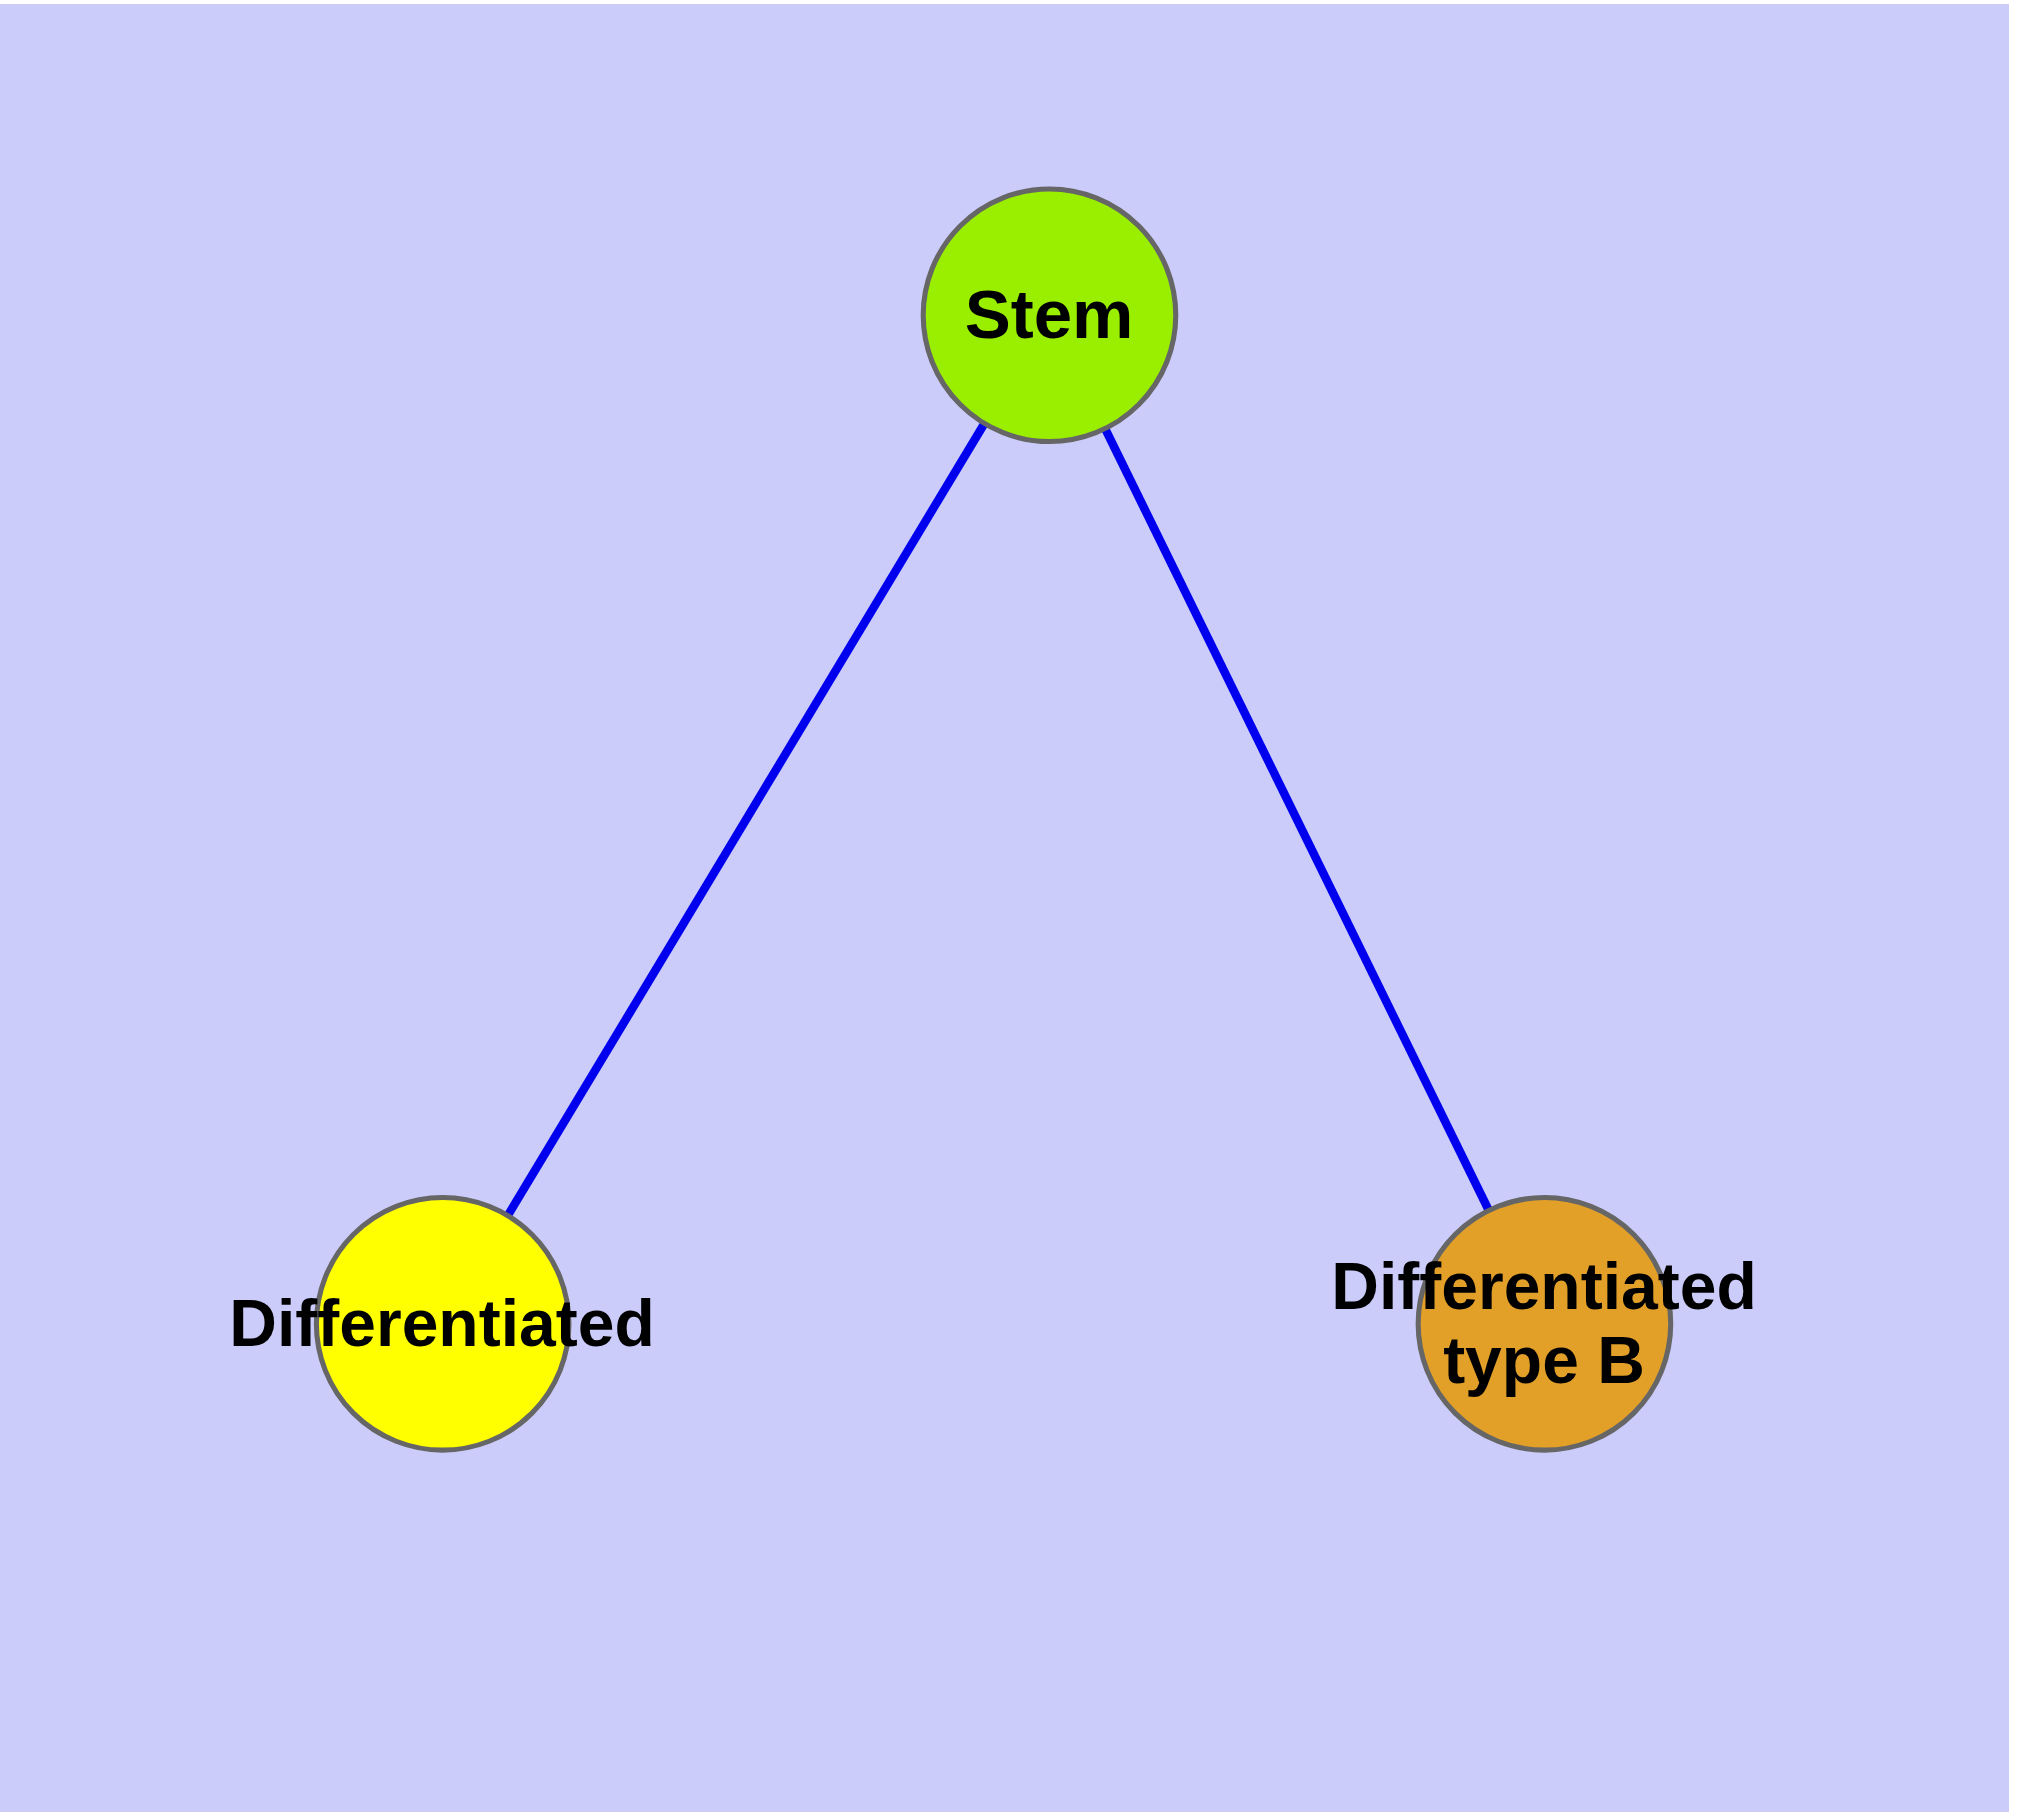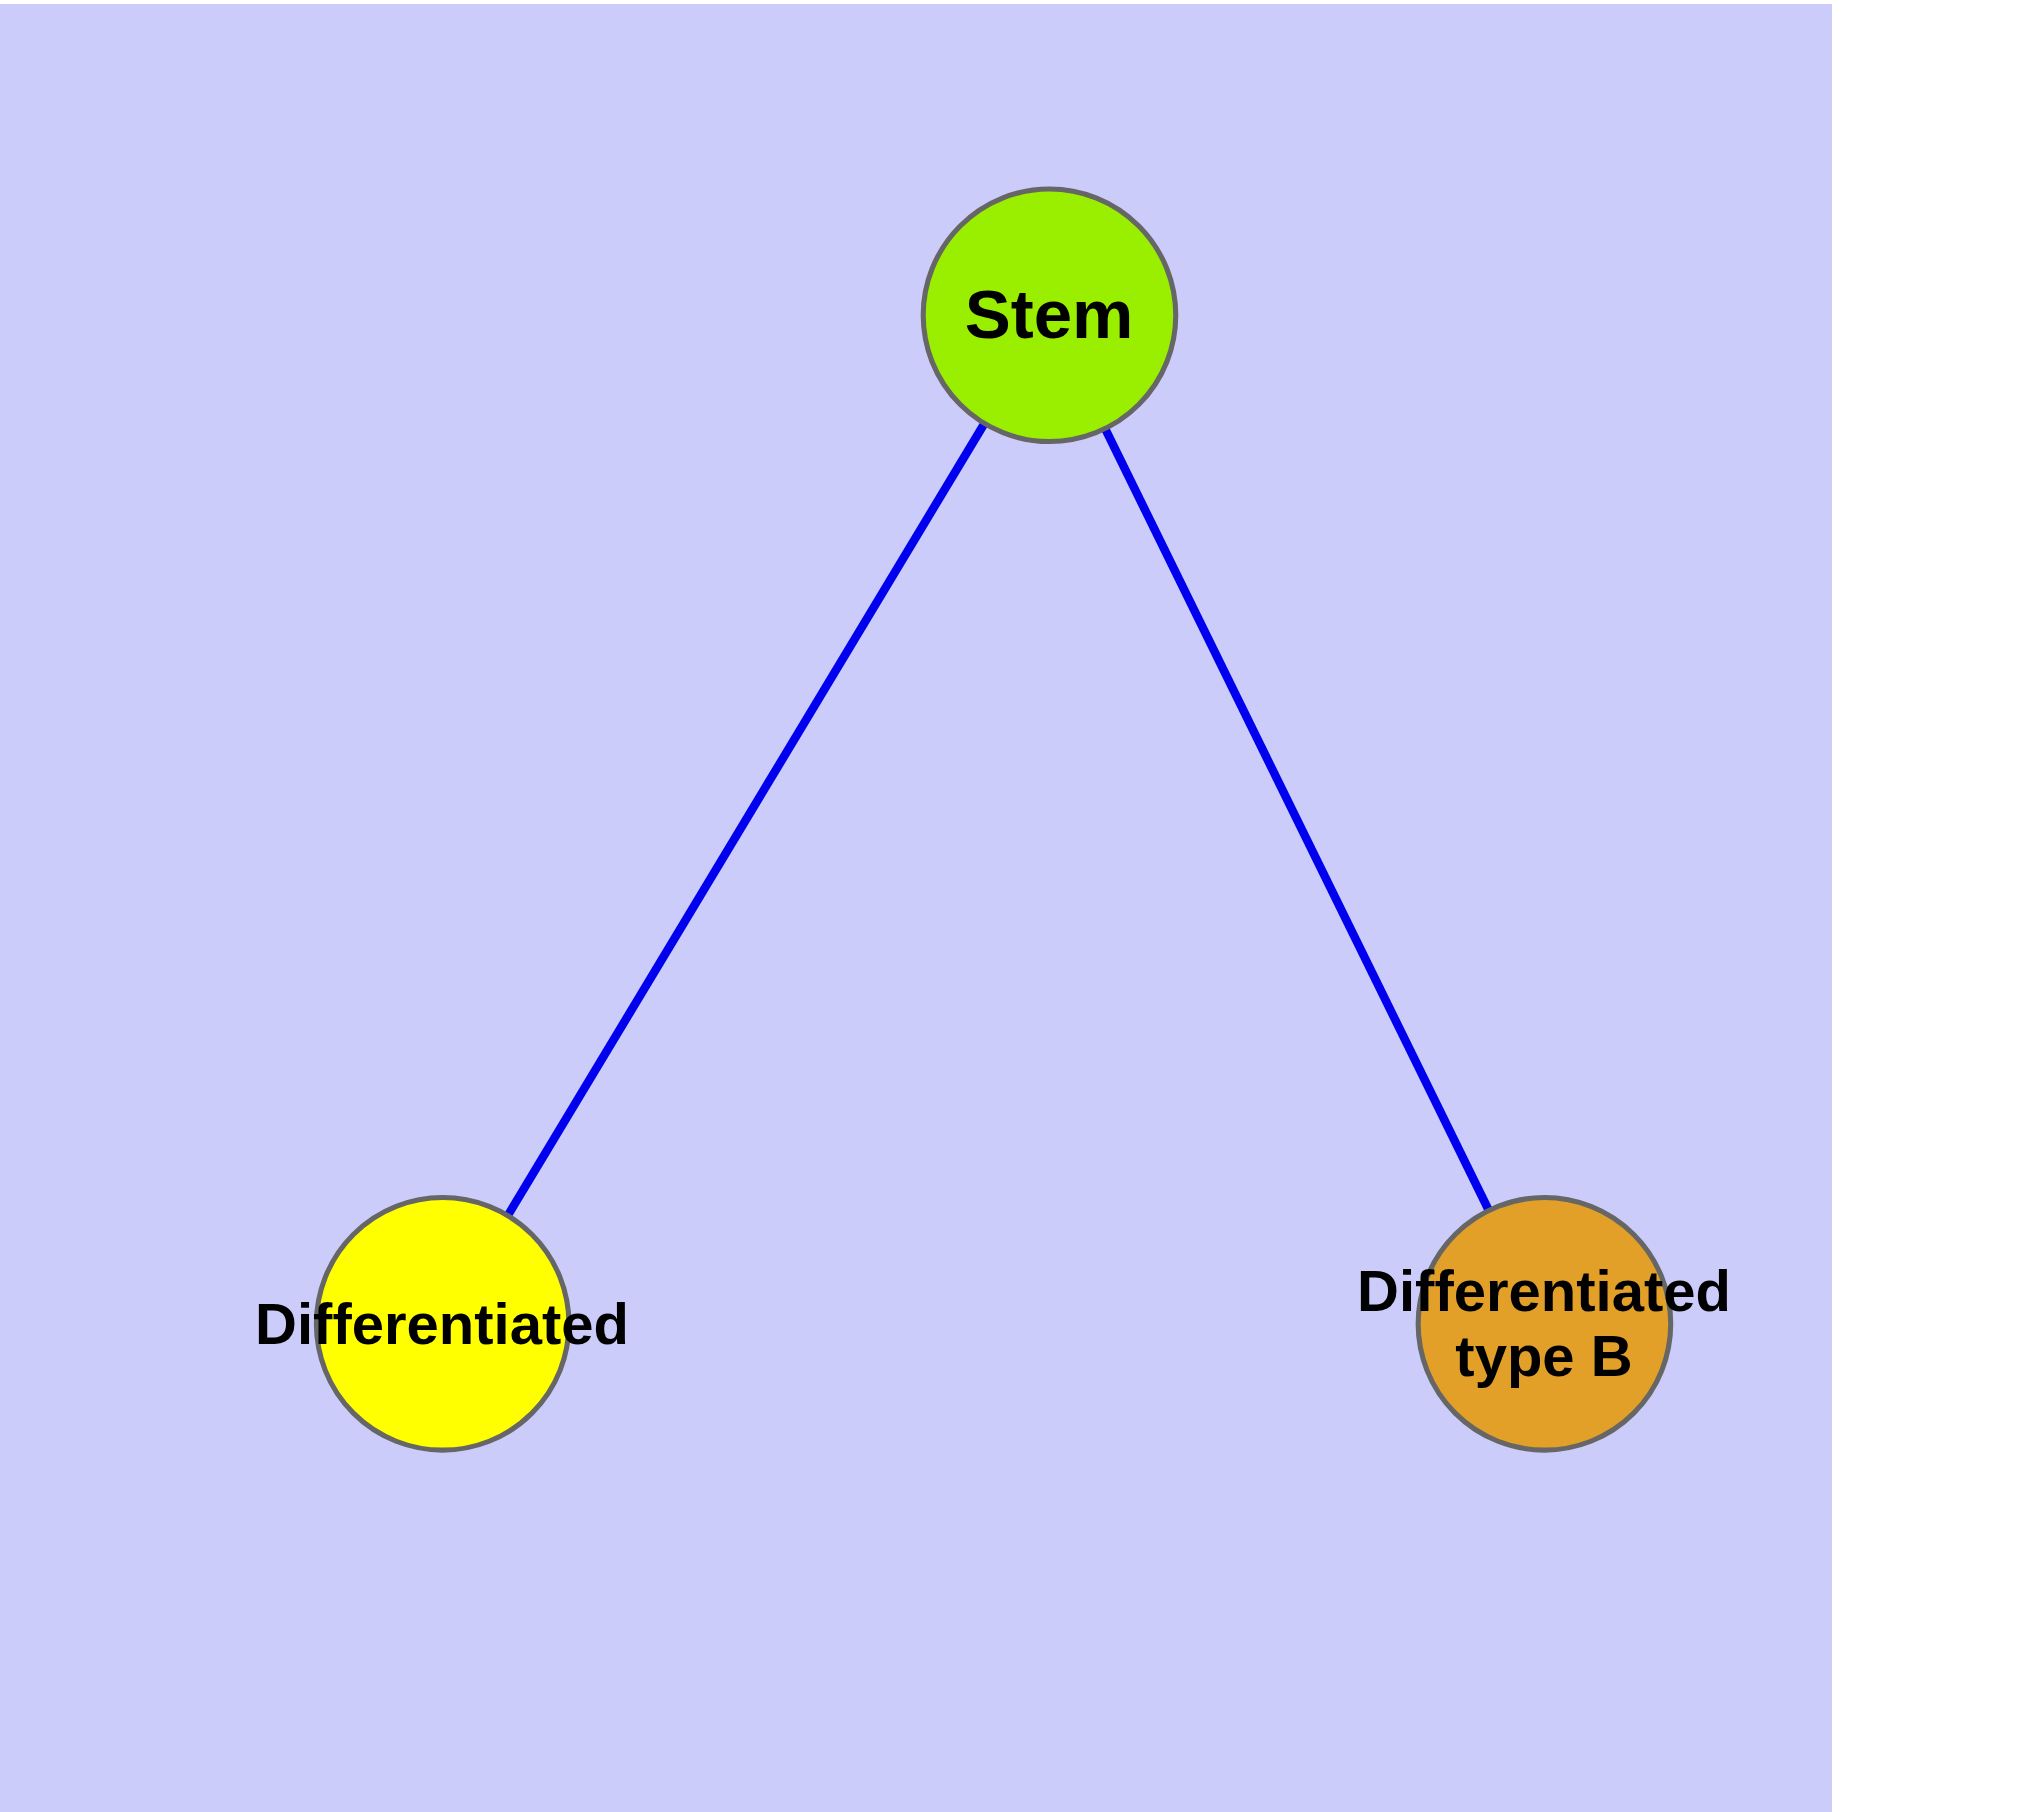--- a/index.html
+++ b/index.html
@@ -3,21 +3,21 @@
 <meta charset="utf-8">
 <title>Cell differentiation graph</title>
 <style>
   html, body {
     margin: 0;
     padding: 0;
     background: #ffffff;
   }
   #canvas {
     position: relative;
-    width: 1832px;
+    width: 2009px;
     height: 1812px;
     background: #ffffff;
     overflow: hidden;
   }
   #plot-bg {
     position: absolute;
     left: 0;
     top: 4.2px;
     width: 2021px;
     height: 1808px;
@@ -35,21 +35,21 @@
     font-family: "Liberation Sans", "DejaVu Sans", sans-serif;
     font-weight: bold;
     color: #000000;
     text-align: center;
     line-height: 1.12;
     white-space: pre;
     pointer-events: none;
     transform: translate(-50%, -50%);
   }
   .node-label.big {
-    font-size: 58px;
+    font-size: 66px;
   }
   .node-label.small {
     font-size: 69px;
   }
 </style>
 </head>
 <body>
 
 <div id="canvas">
 

